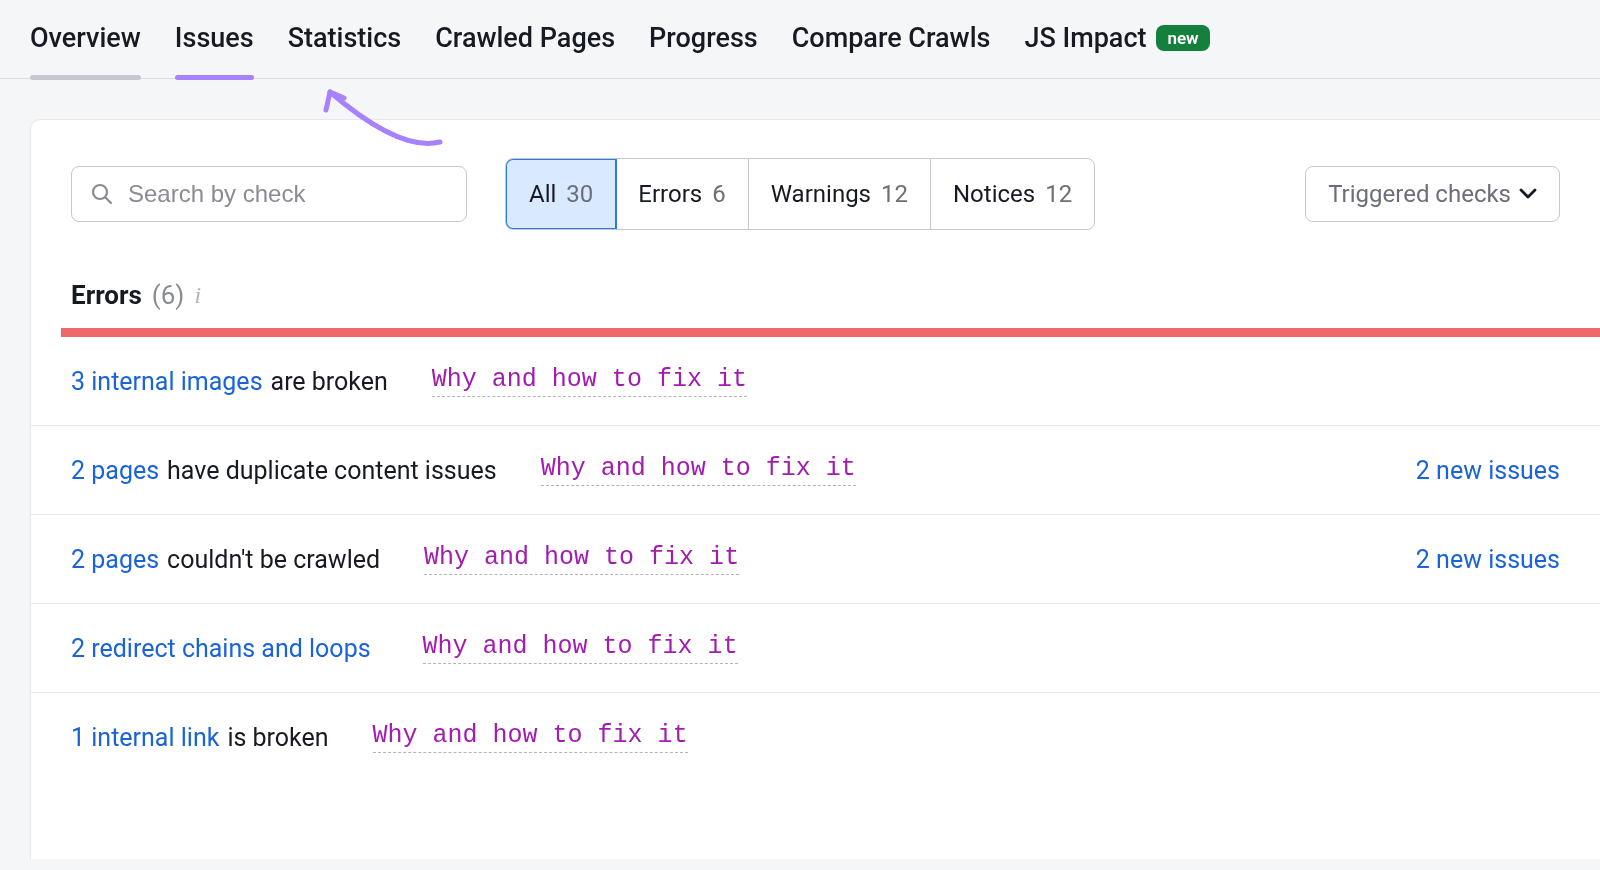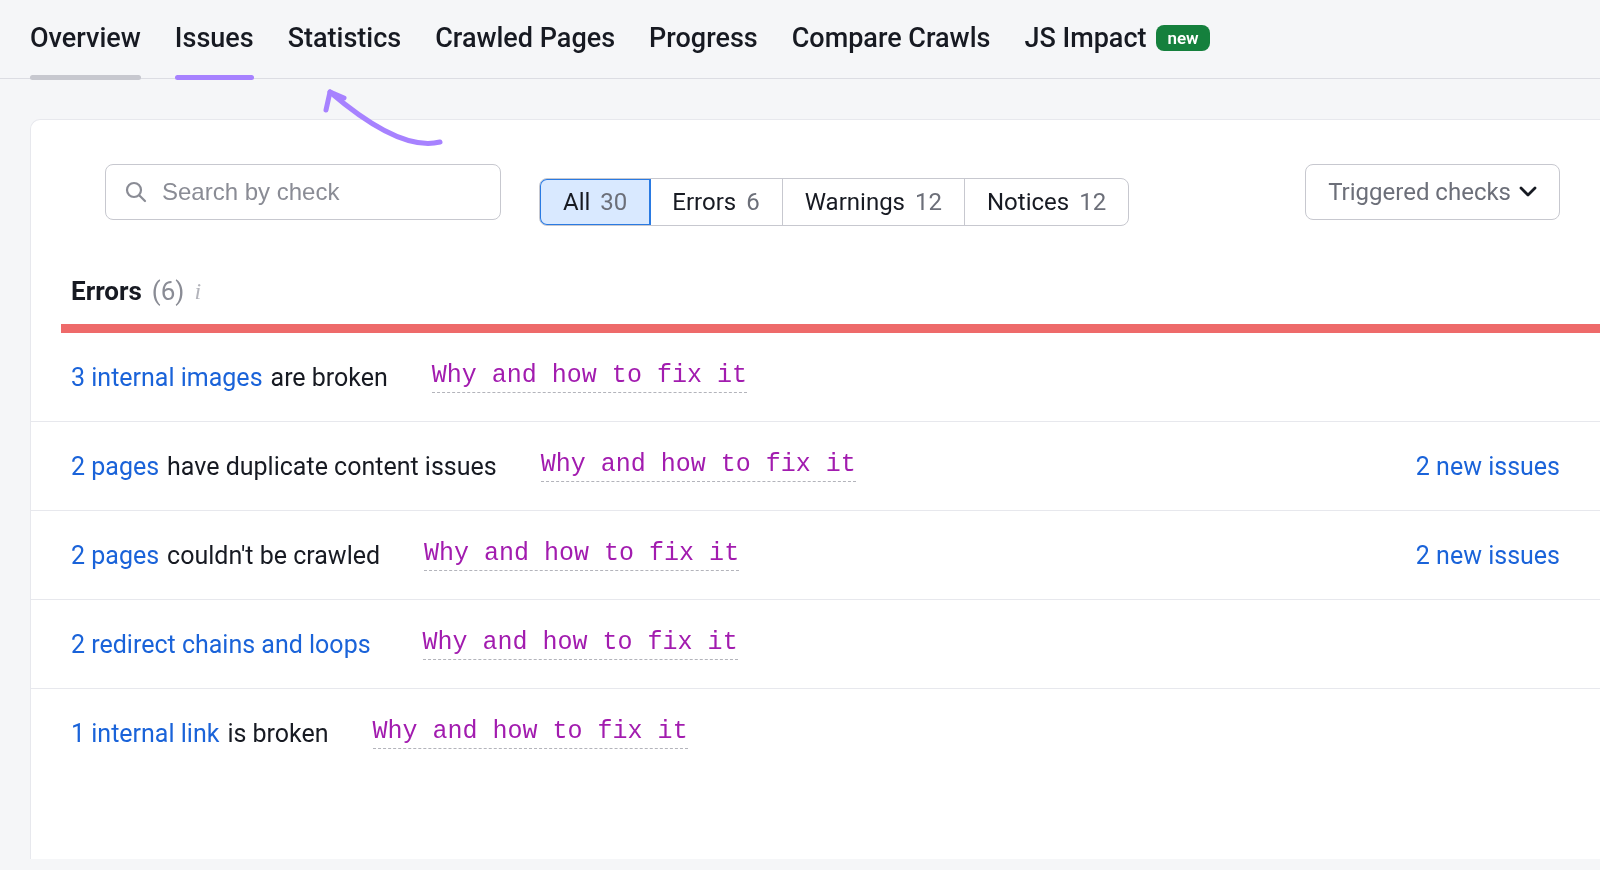--- a/index.html
+++ b/index.html
@@ -78,39 +78,37 @@
   }
   .search-box {
     display: flex;
     align-items: center;
     border: 1px solid #c7c8cf;
     border-radius: 8px;
     height: 56px;
     width: 396px;
     padding: 16px 18px;
     gap: 14px;
-    margin-left: 34px;
   }
   .search-box svg { flex-shrink: 0; }
   .search-box input {
     border: none;
     outline: none;
     font-size: 24px;
     color: #171a22;
     width: 100%;
     background: transparent;
   }
   .search-box input::placeholder { color: #8a8c95; }
   .filter-group {
     display: flex;
     border: 1px solid #c7c8cf;
     border-radius: 8px;
     overflow: hidden;
-    height: 48px;
-    margin-top: 20px;
+    height: 72px;
   }
   .filter-btn {
     display: flex;
     align-items: center;
     gap: 10px;
     padding: 0 22px;
     font-size: 24px;
     border-right: 1px solid #c7c8cf;
     cursor: pointer;
     color: #171a22;

